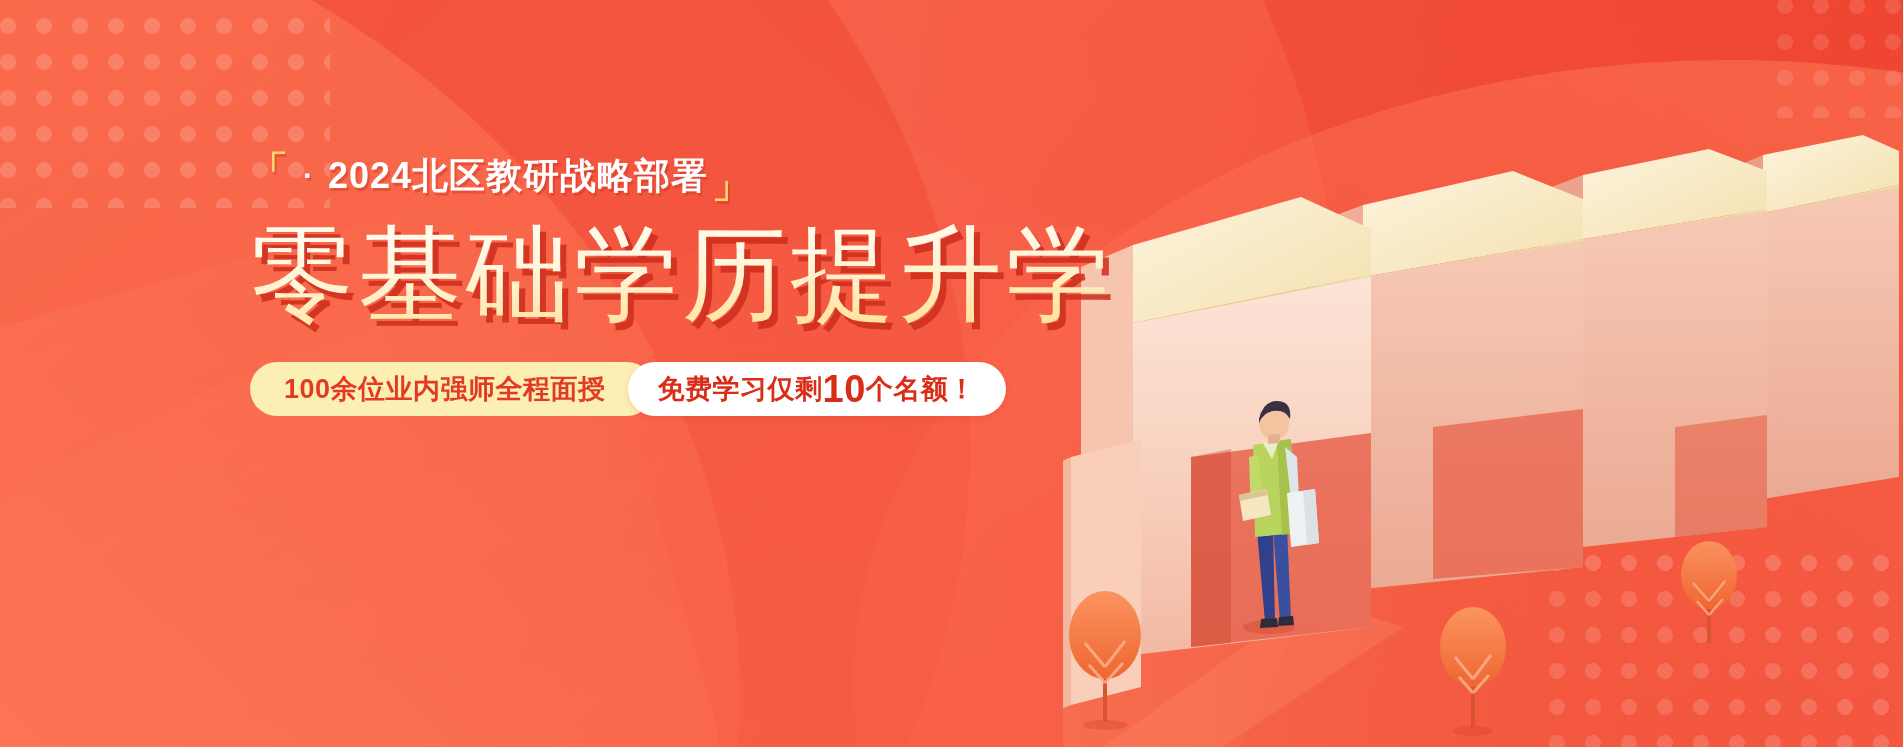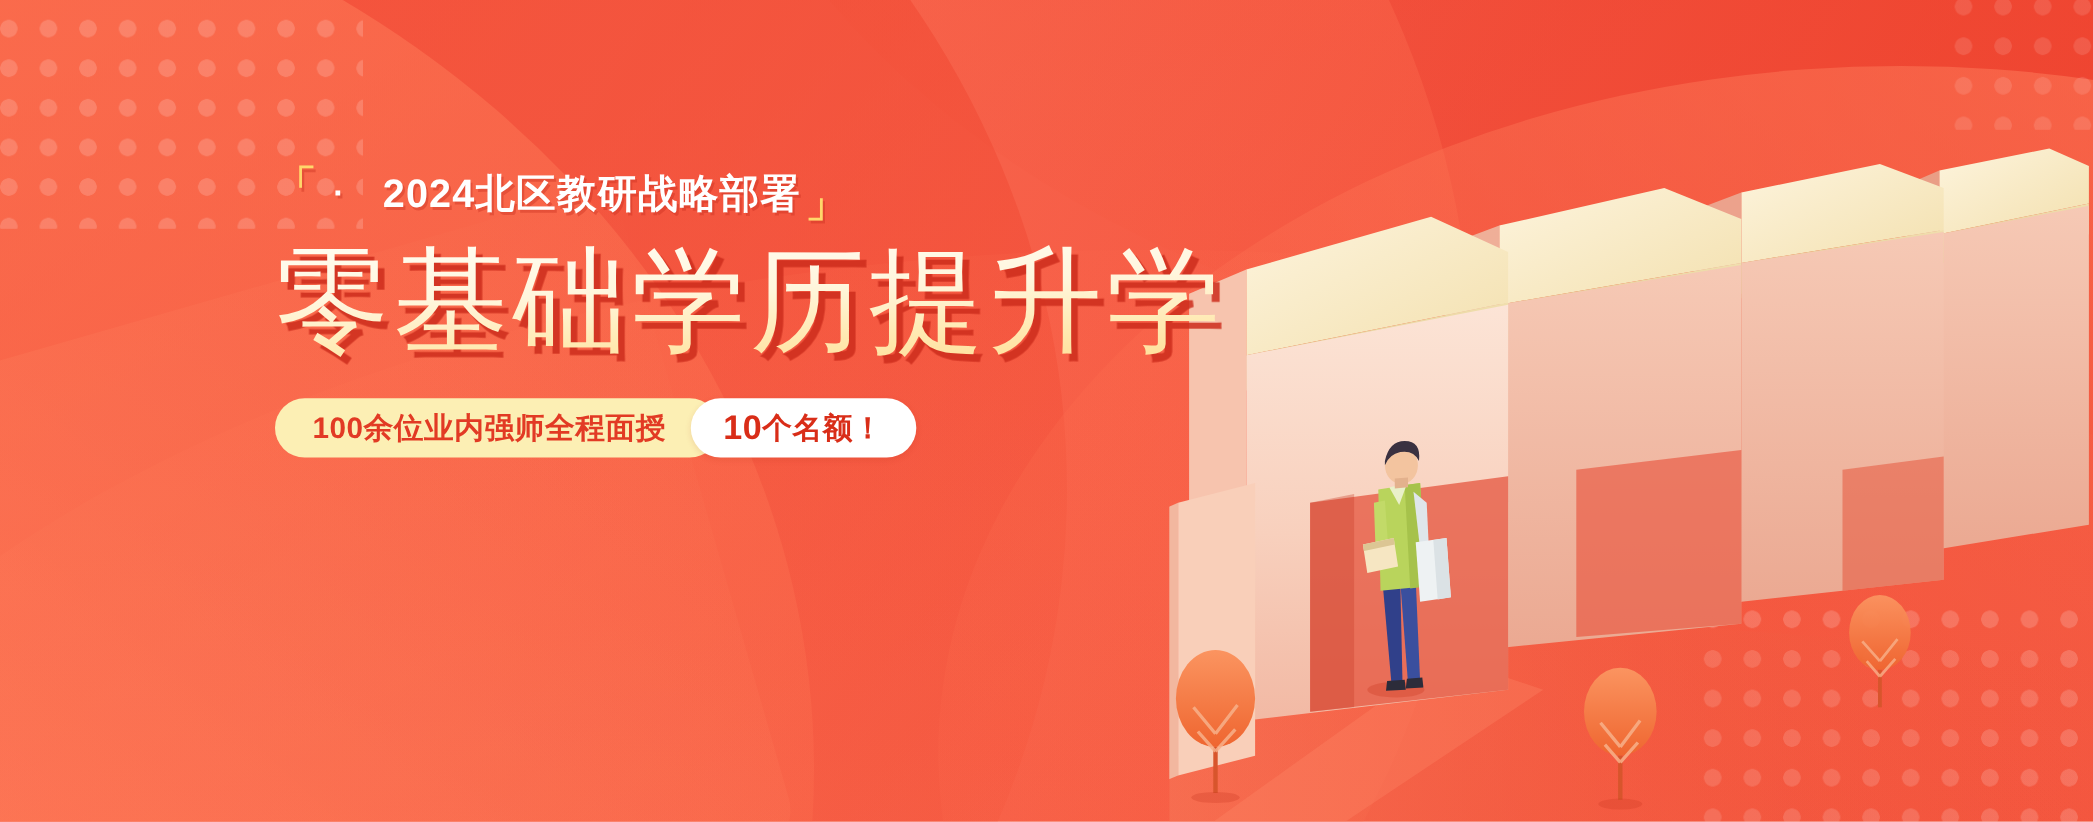--- a/index.html
+++ b/index.html
@@ -100,21 +100,21 @@
     color:#ffd86b;
     font-size:38px;
     font-weight:bold;
     line-height:1;
     position:relative;
     top:-6px;
   }
   .bracket.close { top:8px; }
   .sub-gold { color:#ffe9a8; padding:0 2px; }
   .sub-dot  { color:#ffffff; padding:0 10px; font-size:30px; }
-  .sub-white{ color:#ffffff;margin-left:20px; }
+  .sub-white{ color:#ffffff; }
 
   .headline {
     margin-top:14px;
     font-size:104px;
     font-weight:normal;
     letter-spacing:4px;
     white-space:nowrap;
     line-height:1.12;
     background:linear-gradient(178deg, #fffdf3 0%, #fff6dd 42%, #ffeab4 72%, #ffdd94 100%);
     -webkit-background-clip:text;
@@ -149,21 +149,21 @@
     padding-right:48px;
   }
   .badge-right {
     background:#ffffff;
     color:#d92d18;
     padding:0 30px;
     position:relative;
     z-index:2;
     box-shadow:0 2px 6px rgba(160,30,18,0.12);
   }
-  .badge-right .num { font-size:31px; }
+  .badge-right .num { font-size:38px; }
 
   
   .illu { position:absolute; right:0; bottom:0; width:840px; height:620px; }
   .illu svg { width:100%; height:100%; display:block; }
 </style>
 </head>
 <body>
 
 <div class="banner">
 
@@ -315,19 +315,20 @@
       <span class="bracket close">」</span>
     </div>
 
     <div class="headline">零基础学历提升学霸班</div>
 
     <div class="badges">
       <div class="badge badge-left">
         <span>100余位业内强师全程面授</span>
       </div>
       <div class="badge badge-right">
+        <span>免费学习仅剩</span>
           <span class="num">10</span>
           <span>个名额！</span>
       </div>
     </div>
 
   </div>
 </div>
 
 </body></html>

